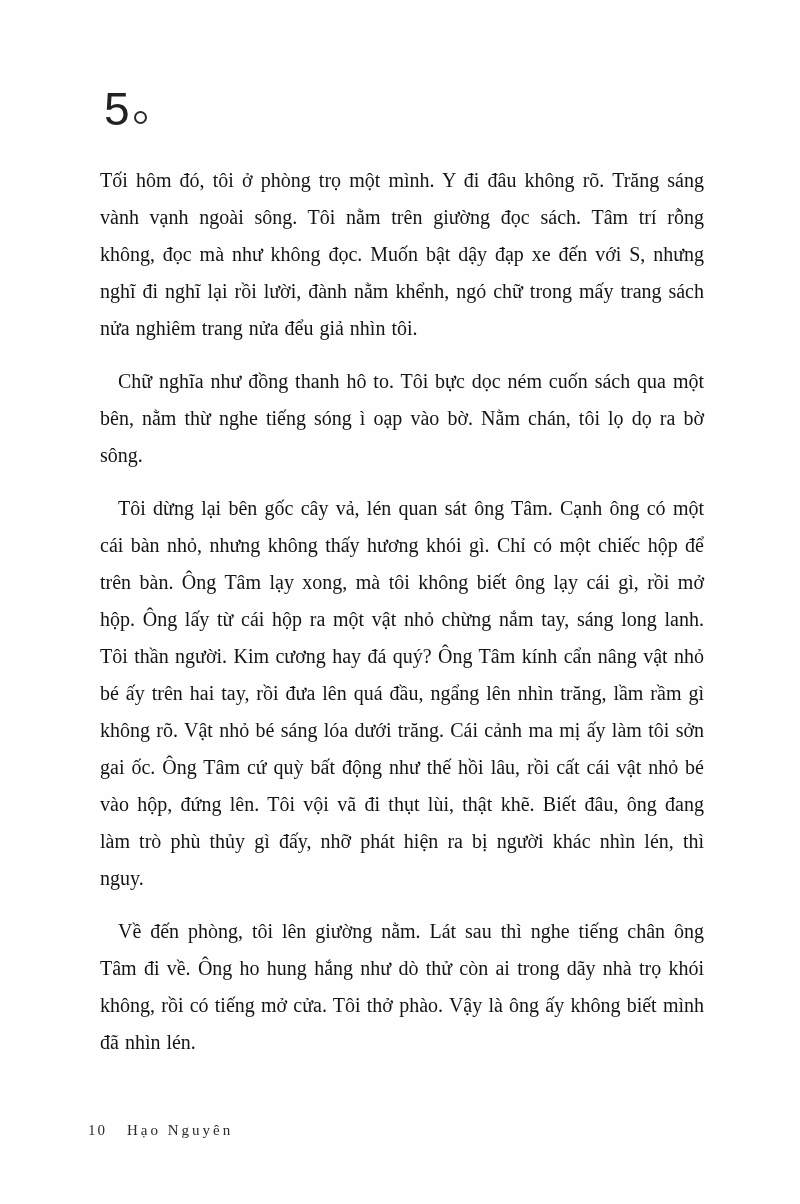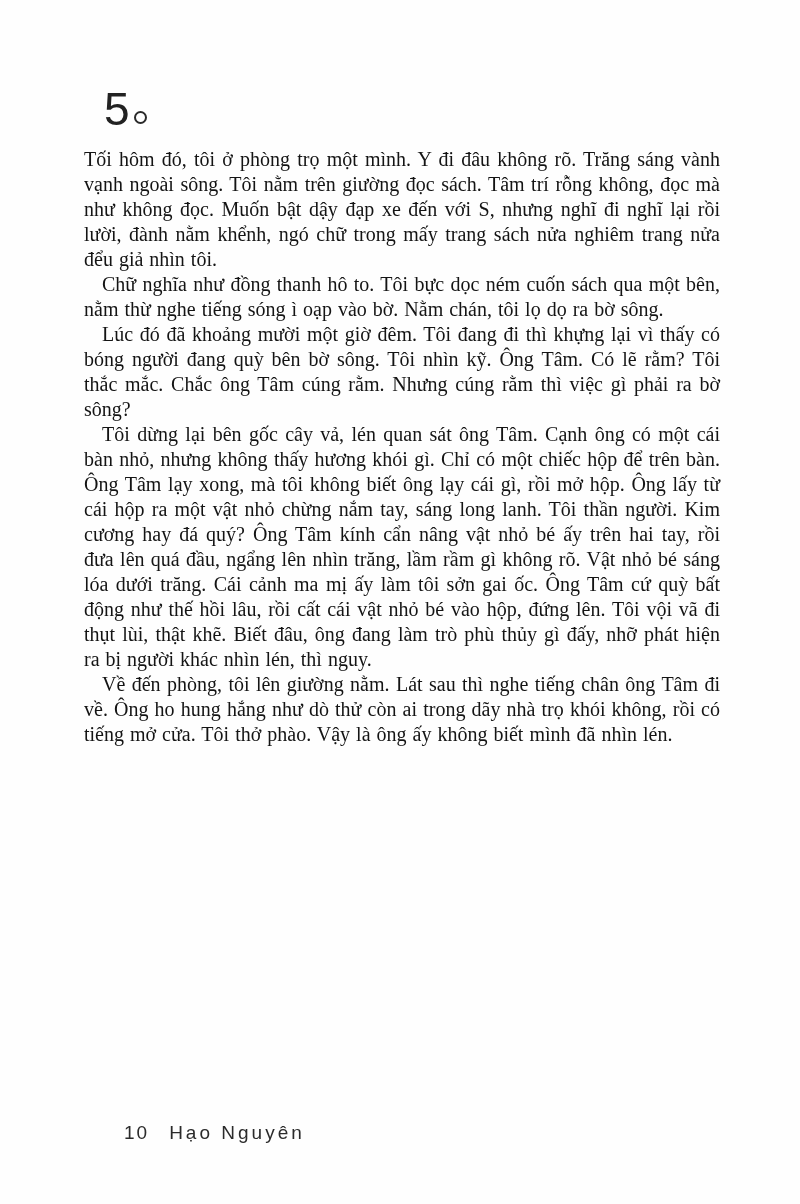--- a/index.html
+++ b/index.html
@@ -43,39 +43,38 @@
     border: 2px solid #2a2a2a;
     border-radius: 50%;
     margin-left: 3px;
     margin-bottom: 1px;
     vertical-align: baseline;
   }
   .body-text {
     margin-top: 1px;
   }
   .body-text p {
-    margin: 0;
+    margin: 16px;
     padding: 0;
     font-size: 20px;
-    line-height: 25px;
+    line-height: 37px;
     text-align: justify;
     color: #141414;
     word-spacing: 1px;
   }
   .body-text p.indent {
     text-indent: 18px;
   }
   .page-footer {
     position: absolute;
     left: 88px;
     top: 1122px;
-    font-size: 19px;
+    font-size: 15px;
     color: #2b2b2b;
-    font-family: Liberation Sans, sans-serif;
-    margin-left: 36px;
+    font-family: Liberation Serif, serif;
   }
   .page-footer .page-number {
     letter-spacing: 2px;
     margin-right: 20px;
   }
   .page-footer .author-name {
     letter-spacing: 3px;
   }
 </style>
 </head>
@@ -83,21 +82,20 @@
 
 <div class="page">
 
   <div class="chapter-heading">
     <span class="chapter-number">5</span><span class="chapter-dot"></span>
   </div>
 
   <div class="body-text">
     <p>Tối hôm đó, tôi ở phòng trọ một mình. Y đi đâu không rõ. Trăng sáng vành vạnh ngoài sông. Tôi nằm trên giường đọc sách. Tâm trí rỗng không, đọc mà như không đọc. Muốn bật dậy đạp xe đến với S, nhưng nghĩ đi nghĩ lại rồi lười, đành nằm khểnh, ngó chữ trong mấy trang sách nửa nghiêm trang nửa đểu giả nhìn tôi.</p>
     <p class="indent">Chữ nghĩa như đồng thanh hô to. Tôi bực dọc ném cuốn sách qua một bên, nằm thừ nghe tiếng sóng ì oạp vào bờ. Nằm chán, tôi lọ dọ ra bờ sông.</p>
-    <p class="indent">Lúc đó đã khoảng mười một giờ đêm. Tôi đang đi thì khựng lại vì thấy có bóng người đang quỳ bên bờ sông. Tôi nhìn kỹ. Ông Tâm. Có lẽ rằm? Tôi thắc mắc. Chắc ông Tâm cúng rằm. Nhưng cúng rằm thì việc gì phải ra bờ sông?</p>
     <p class="indent">Tôi dừng lại bên gốc cây vả, lén quan sát ông Tâm. Cạnh ông có một cái bàn nhỏ, nhưng không thấy hương khói gì. Chỉ có một chiếc hộp để trên bàn. Ông Tâm lạy xong, mà tôi không biết ông lạy cái gì, rồi mở hộp. Ông lấy từ cái hộp ra một vật nhỏ chừng nắm tay, sáng long lanh. Tôi thần người. Kim cương hay đá quý? Ông Tâm kính cẩn nâng vật nhỏ bé ấy trên hai tay, rồi đưa lên quá đầu, ngẩng lên nhìn trăng, lầm rầm gì không rõ. Vật nhỏ bé sáng lóa dưới trăng. Cái cảnh ma mị ấy làm tôi sởn gai ốc. Ông Tâm cứ quỳ bất động như thế hồi lâu, rồi cất cái vật nhỏ bé vào hộp, đứng lên. Tôi vội vã đi thụt lùi, thật khẽ. Biết đâu, ông đang làm trò phù thủy gì đấy, nhỡ phát hiện ra bị người khác nhìn lén, thì nguy.</p>
     <p class="indent">Về đến phòng, tôi lên giường nằm. Lát sau thì nghe tiếng chân ông Tâm đi về. Ông ho hung hắng như dò thử còn ai trong dãy nhà trọ khói không, rồi có tiếng mở cửa. Tôi thở phào. Vậy là ông ấy không biết mình đã nhìn lén.</p>
   </div>
 
 </div>
 
 <div class="page-footer">
   <span class="page-number">10</span><span class="author-name">Hạo Nguyên</span>
 </div>
 

